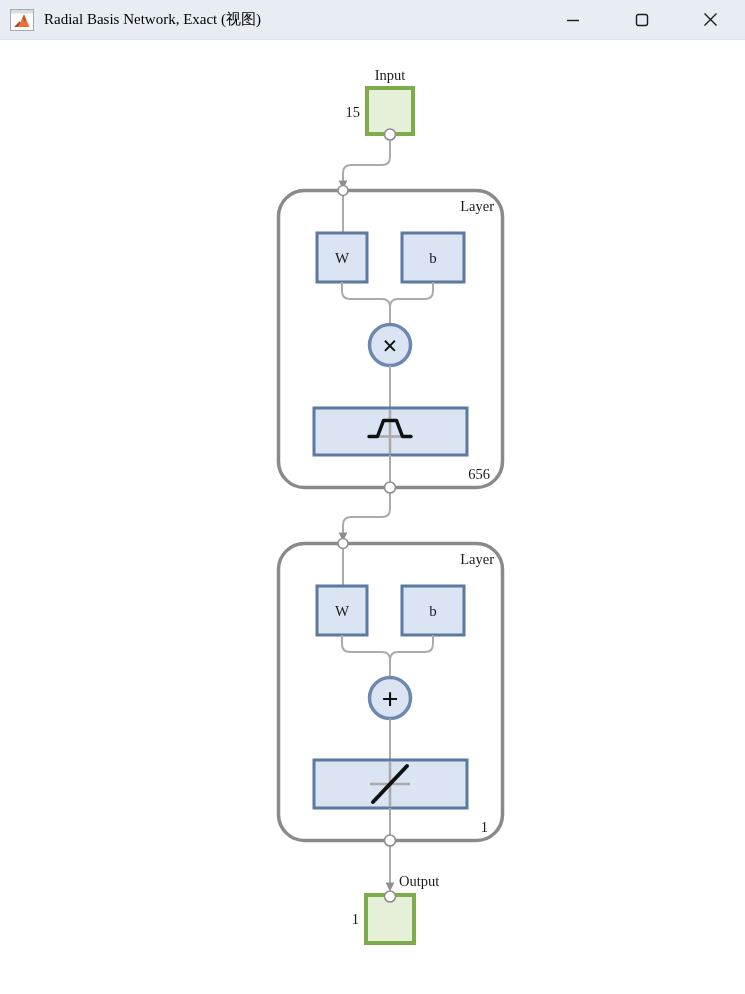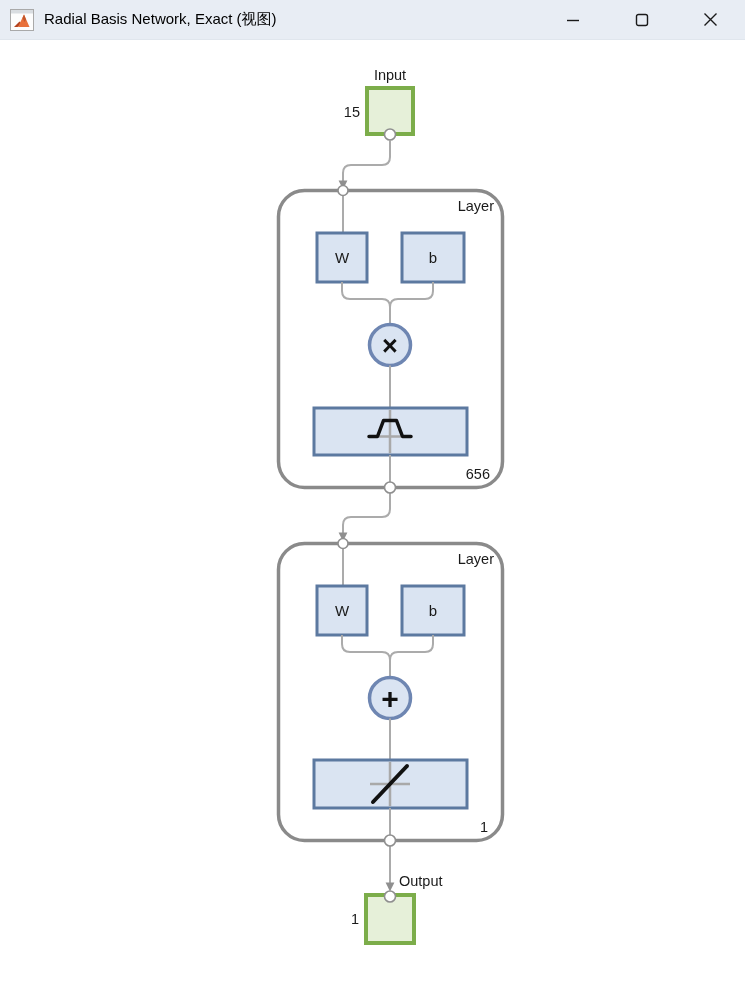--- a/index.html
+++ b/index.html
@@ -15,21 +15,21 @@
     --axis: #A9A9A9;
     --label: #1A1A1A;
   }
   * { box-sizing: border-box; }
   html,body { margin:0; padding:0; }
   body {
     width:745px; height:994px; background:#ffffff;
     font-family:"Liberation Sans", sans-serif;
     overflow:hidden;
   }
-  .window { width:745px; height:994px; display:flex; flex-direction:column; }
+  .window { width:745px; height:994px; display:flex; flex-direction:column;font-family:Liberation Serif, serif; }
   .titlebar {
     height:40px; flex:0 0 40px; background:var(--titlebar-bg);
     display:flex; align-items:center;
     border-bottom:1px solid #E0E6ED;
   }
   .app-icon { margin-left:9px; width:26px; height:24px; display:flex; align-items:center; justify-content:center; }
   .title {
     margin-left:9px; font-size:15px; color:#000; flex:1;
     white-space:nowrap; overflow:hidden;
   }

